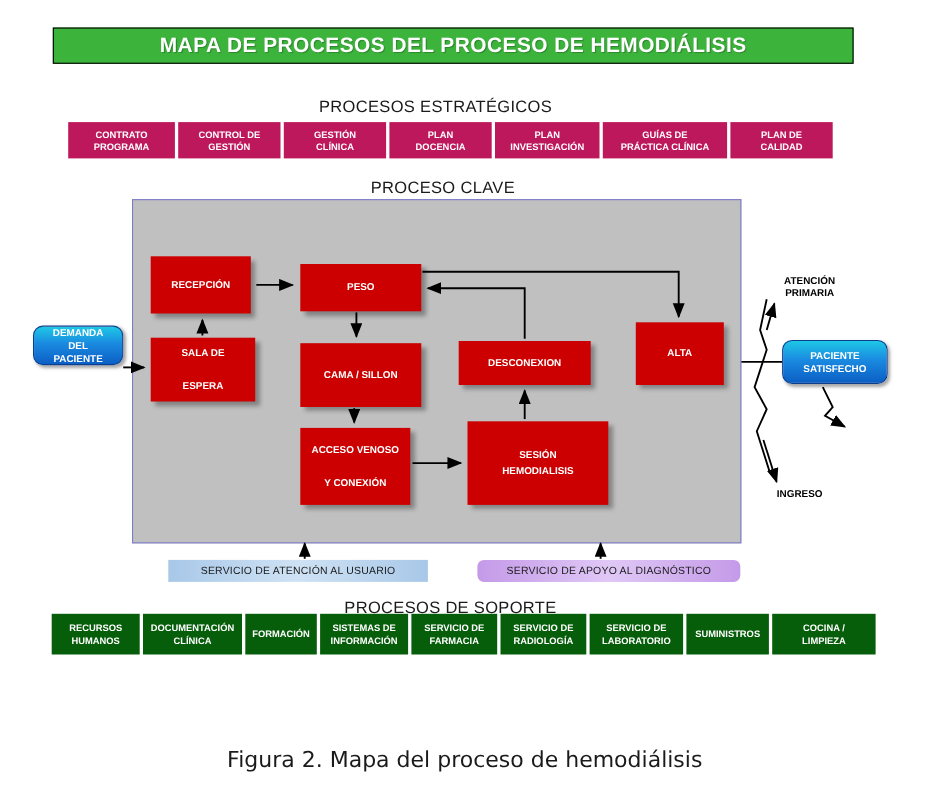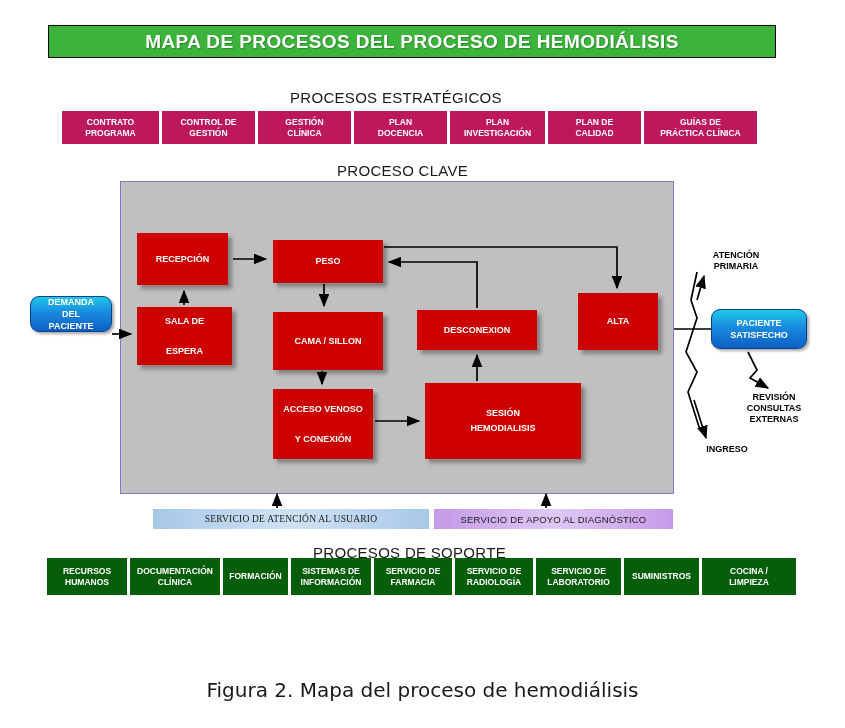--- a/index.html
+++ b/index.html
@@ -105,21 +105,21 @@
     box-sizing: border-box;
     padding: 0 4px;
     white-space: pre-line;
     box-shadow: 4px 4px 4px rgba(0,0,0,0.32);
   }
   #box-recepcion    { left: 137px; top: 233px; width: 91px;  height: 52px; }
   #box-sala-espera  { left: 137px; top: 307px; width: 95px;  height: 58px; }
   #box-peso         { left: 273px; top: 240px; width: 110px; height: 43px; }
   #box-cama-sillon  { left: 273px; top: 312px; width: 110px; height: 58px; text-align: right; }
   #box-acceso       { left: 273px; top: 389px; width: 100px; height: 70px; }
-  #box-sesion       { left: 425px; top: 383px; width: 156px; height: 76px; }
+  #box-sesion       { left: 425px; top: 383px; width: 128px; height: 76px; }
   #box-desconexion  { left: 417px; top: 310px; width: 120px; height: 40px; }
   #box-alta         { left: 578px; top: 293px; width: 80px;  height: 57px; }
 
   
   .round-blue {
     position: absolute;
     background: linear-gradient(to bottom, #1ec8e6 0%, #1a8ae0 45%, #0b5fc4 100%);
     border: 1px solid #0a3f8f;
     border-radius: 9px;
     color: #ffffff;
@@ -145,27 +145,27 @@
     display: flex;
     align-items: center;
     justify-content: center;
     font-size: 9.5px;
     color: #1a1a1a;
     letter-spacing: 0.2px;
     box-sizing: border-box;
     white-space: nowrap;
   }
   #svc-usuario {
-    left: 153px; top: 509px; width: 276px;
+    left: 153px; top: 509px; width: 236px;
     background: linear-gradient(to right, #a8c8e8 0%, #cfe2f4 50%, #a8c8e8 100%);
-    font-family: Liberation Serif, serif;
   }
   #svc-diagnostico {
     left: 434px; top: 509px; width: 239px;
     background: linear-gradient(to right, #c49ae8 0%, #e0c8f6 50%, #c49ae8 100%);
+    border-radius: 6px;
   }
 
   
   #support-row {
     position: absolute;
     left: 47px;
     top: 558px;
     height: 37px;
     display: flex;
     gap: 3px;
@@ -238,24 +238,24 @@
       <div class="strategic-box" style="width: 97px;">CONTRATO
 PROGRAMA</div>
       <div class="strategic-box" style="width: 93px;">CONTROL DE
 GESTIÓN</div>
       <div class="strategic-box" style="width: 93px;">GESTIÓN
 CLÍNICA</div>
       <div class="strategic-box" style="width: 93px;">PLAN
 DOCENCIA</div>
       <div class="strategic-box" style="width: 95px;">PLAN
 INVESTIGACIÓN</div>
+      <div class="strategic-box" style="width: 113px;">GUÍAS DE
+PRÁCTICA CLÍNICA</div>
       <div class="strategic-box" style="width: 93px;">PLAN DE
 CALIDAD</div>
-      <div class="strategic-box" style="width: 113px;">GUÍAS DE
-PRÁCTICA CLÍNICA</div>
     </div>
 
   <div id="key-panel"></div>
 
   <svg id="connectors" viewBox="0 0 845 728" xmlns="http://www.w3.org/2000/svg">
     <defs>
       <marker id="ah" markerWidth="9" markerHeight="9" refX="7.2" refY="3.2" orient="auto" markerUnits="strokeWidth">
         <path d="M0,0 L8,3.2 L0,6.4 z" fill="#000000"></path>
       </marker>
     </defs>
@@ -316,23 +316,20 @@
   <div class="red-box" id="box-alta">ALTA</div>
 
   <div class="round-blue" id="box-demanda">DEMANDA
 DEL
 PACIENTE</div>
   <div class="round-blue" id="box-paciente">PACIENTE
 SATISFECHO</div>
 
   <div class="outcome-label" id="label-atencion-primaria">ATENCIÓN
 PRIMARIA</div>
-  <div class="outcome-label" id="label-revision">REVISIÓN
-CONSULTAS
-EXTERNAS</div>
   <div class="outcome-label" id="label-ingreso">INGRESO</div>
 
   <div class="svc-bar" id="svc-usuario">SERVICIO DE ATENCIÓN AL USUARIO</div>
   <div class="svc-bar" id="svc-diagnostico">SERVICIO DE APOYO AL DIAGNÓSTICO</div>
 
   <div id="support-row">
       <div class="support-box" style="width: 80px;">RECURSOS
 HUMANOS</div>
       <div class="support-box" style="width: 90px;">DOCUMENTACIÓN
 CLÍNICA</div>

